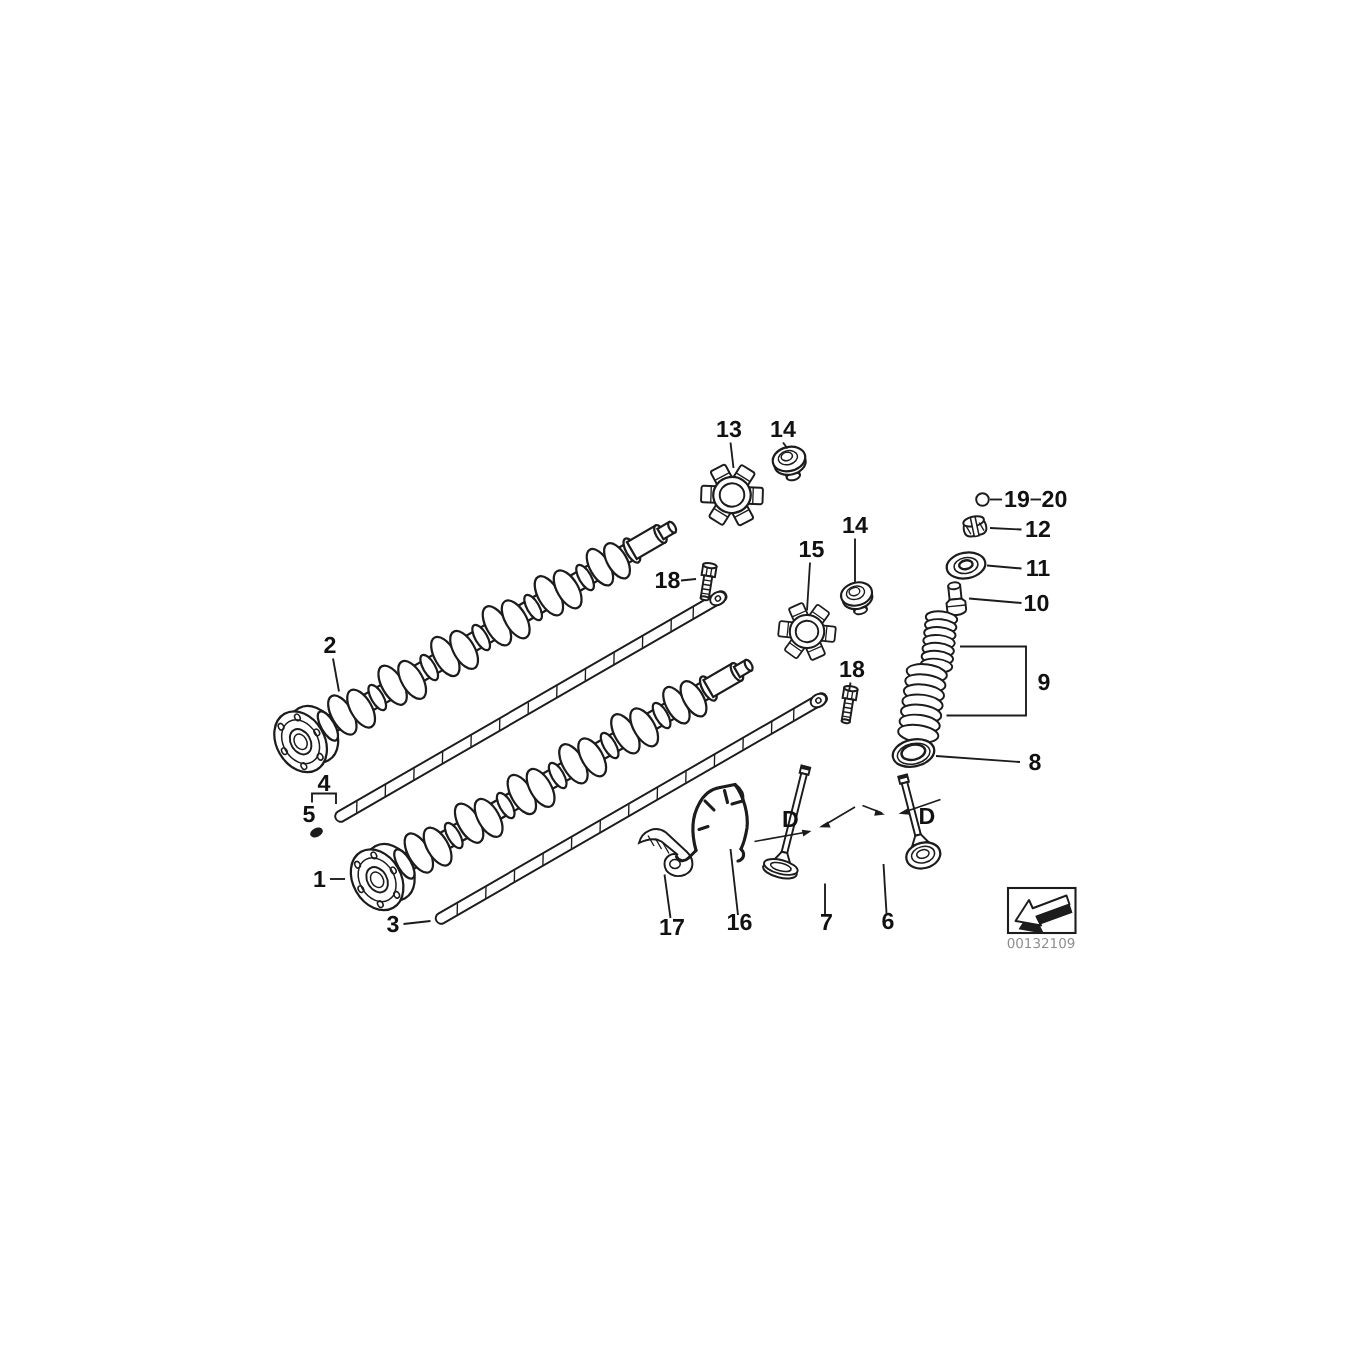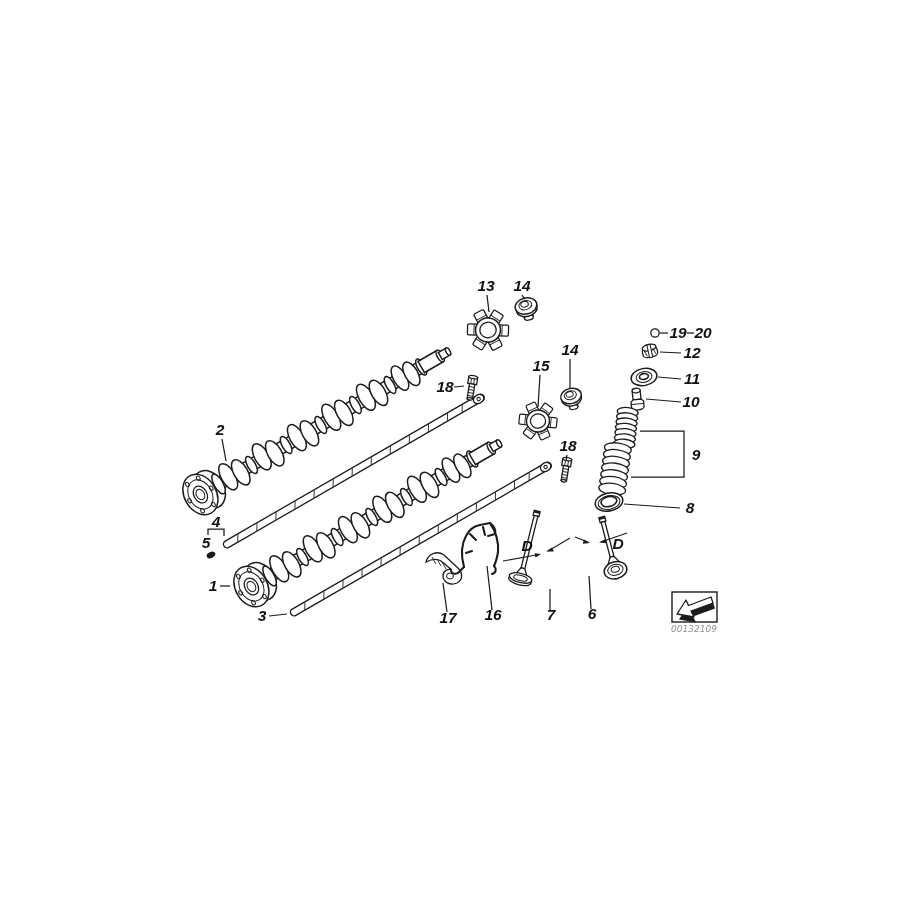--- a/index.html
+++ b/index.html
@@ -1,17 +1,17 @@
 <!DOCTYPE html>
 <html><head>
 <meta charset="utf-8">
 <style>
   html,body{margin:0;padding:0;background:#fff;width:900px;height:900px;overflow:hidden;}
   #stage{position:relative;width:900px;height:640px;background:#fff;
-         font-family:"Liberation Sans",sans-serif;font-style:italic;}
+         font-family:"Liberation Sans",sans-serif;}
   svg{position:absolute;left:0;top:0;}
   .ln{fill:#ffffff;stroke:#1c1c1c;stroke-width:1.5;}
   .ln2{fill:#ffffff;stroke:#1c1c1c;stroke-width:1.3;}
   .thin{fill:none;stroke:#1c1c1c;stroke-width:1;}
   .tick{fill:none;stroke:#1c1c1c;stroke-width:0.9;}
   .wire{fill:none;stroke:#1c1c1c;stroke-width:2.1;stroke-linecap:round;stroke-linejoin:round;}
   .leader{fill:none;stroke:#1c1c1c;stroke-width:1.25;}
   .dimline{fill:none;stroke:#1c1c1c;stroke-width:1.1;}
   .arrow{fill:#1c1c1c;stroke:none;}
   .solid{fill:#1c1c1c;stroke:none;}

